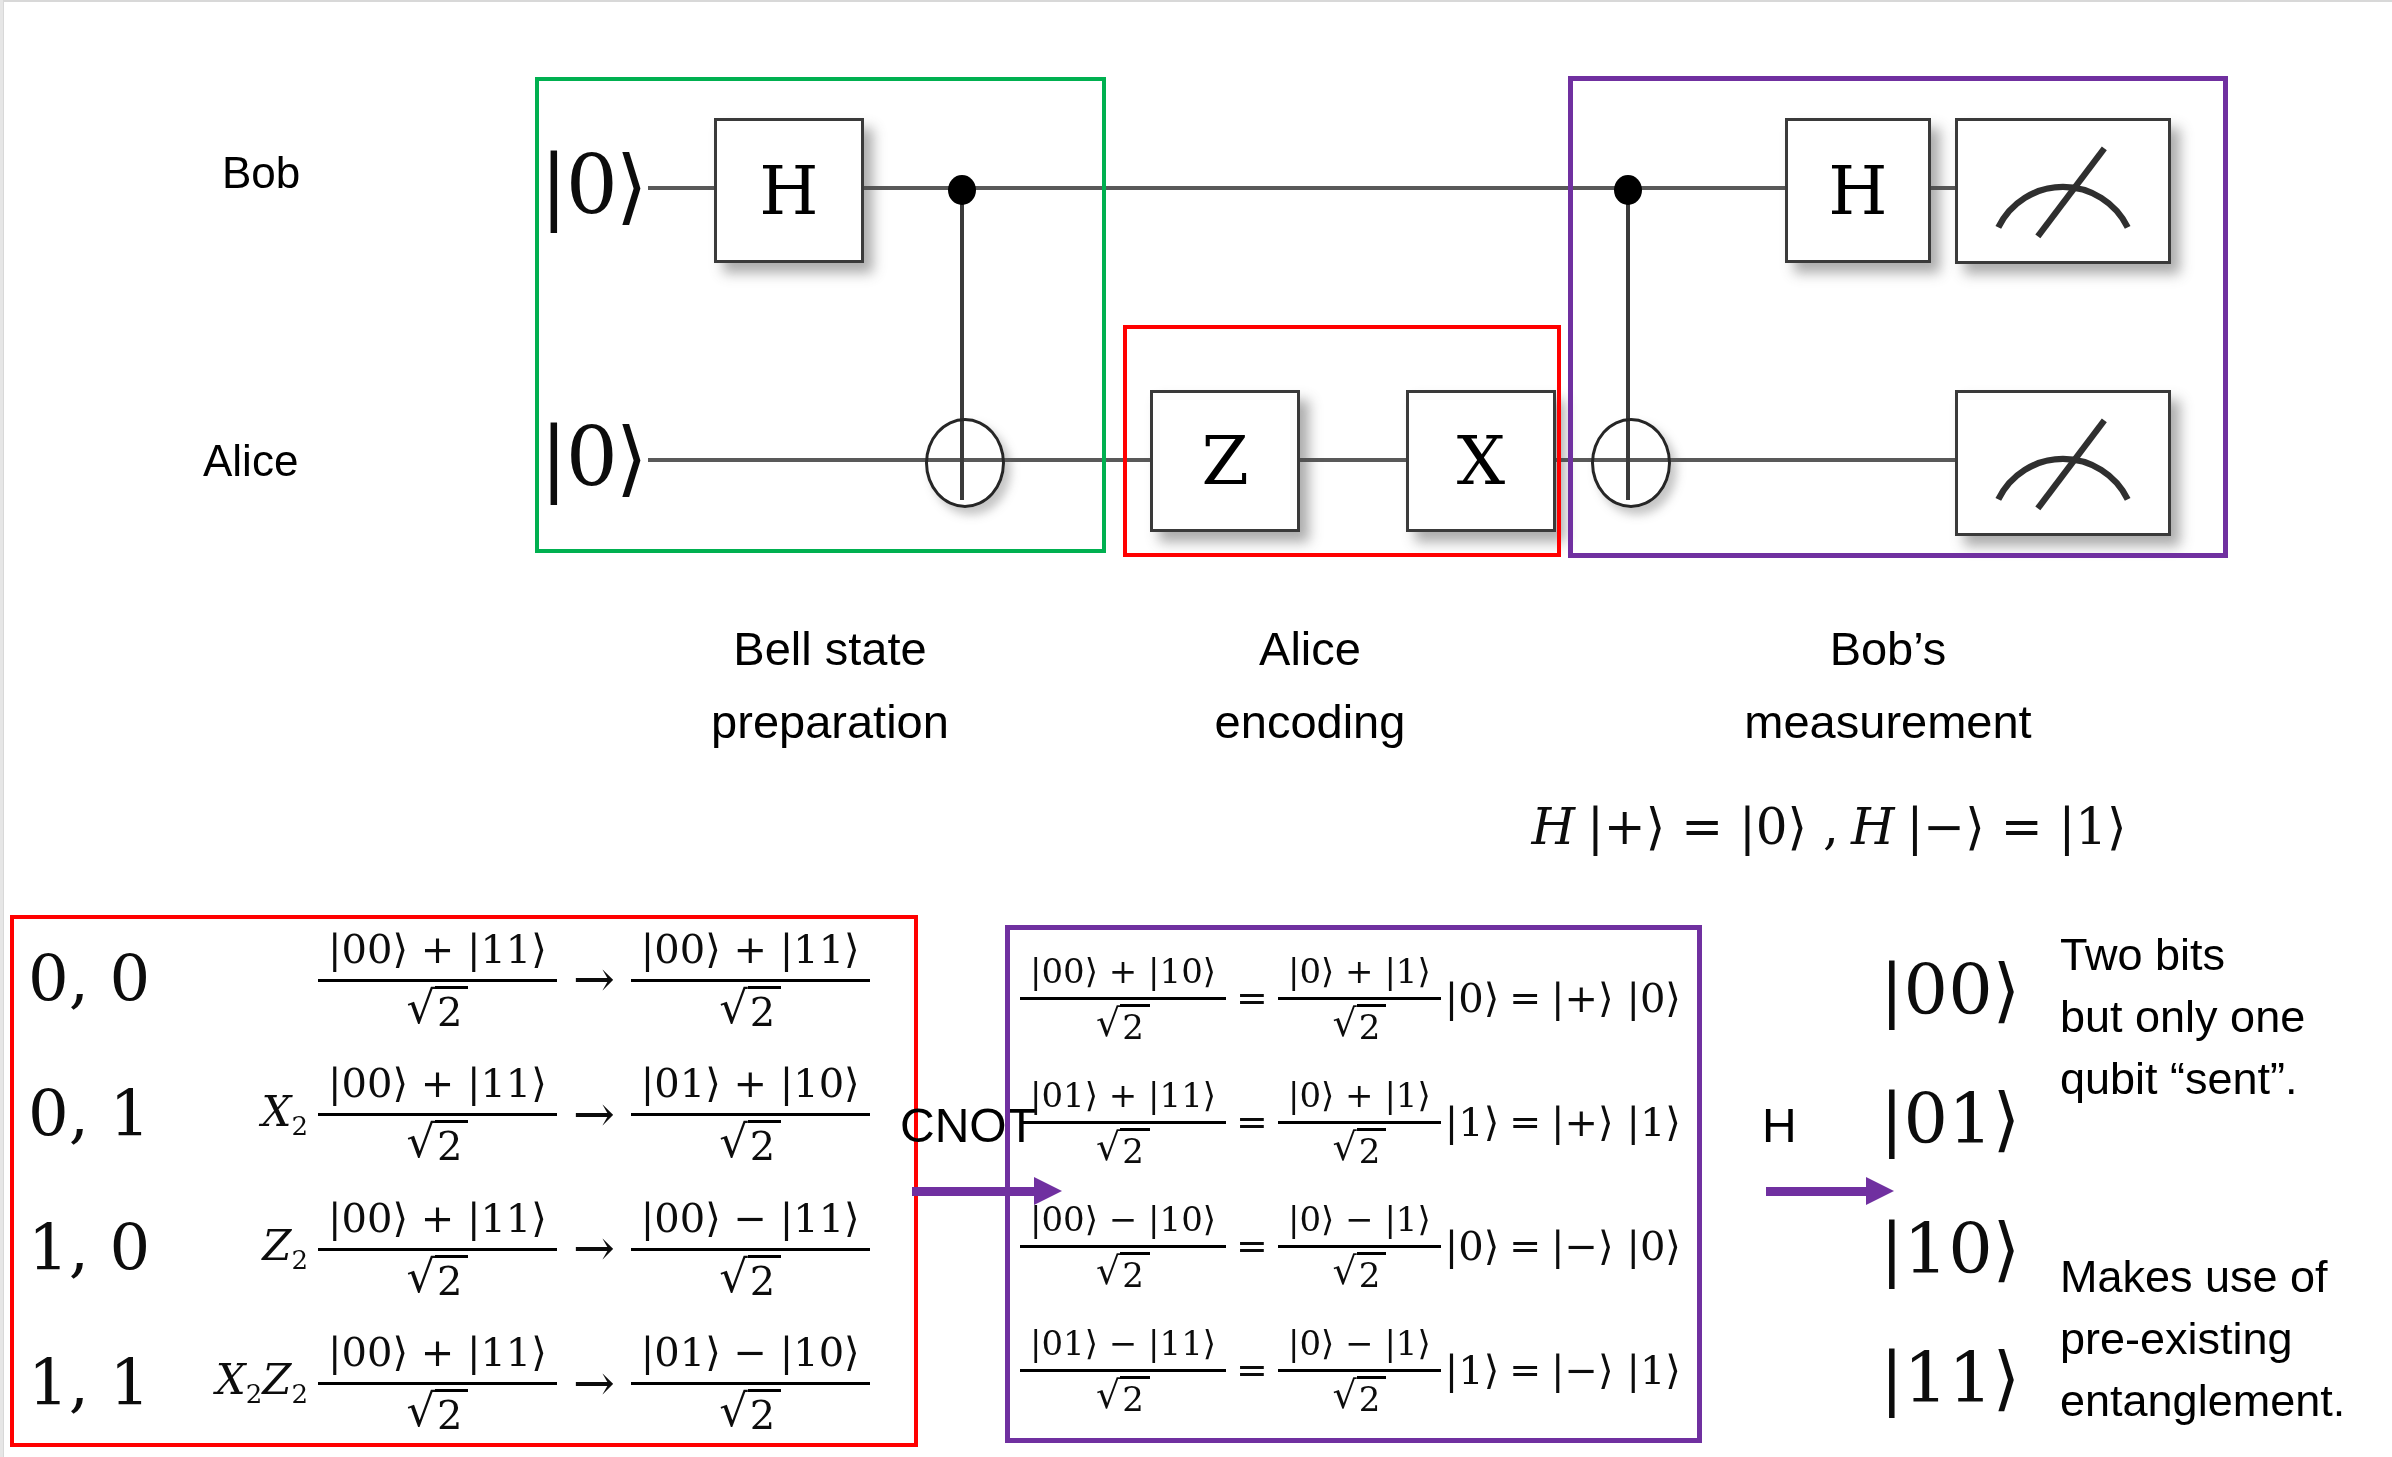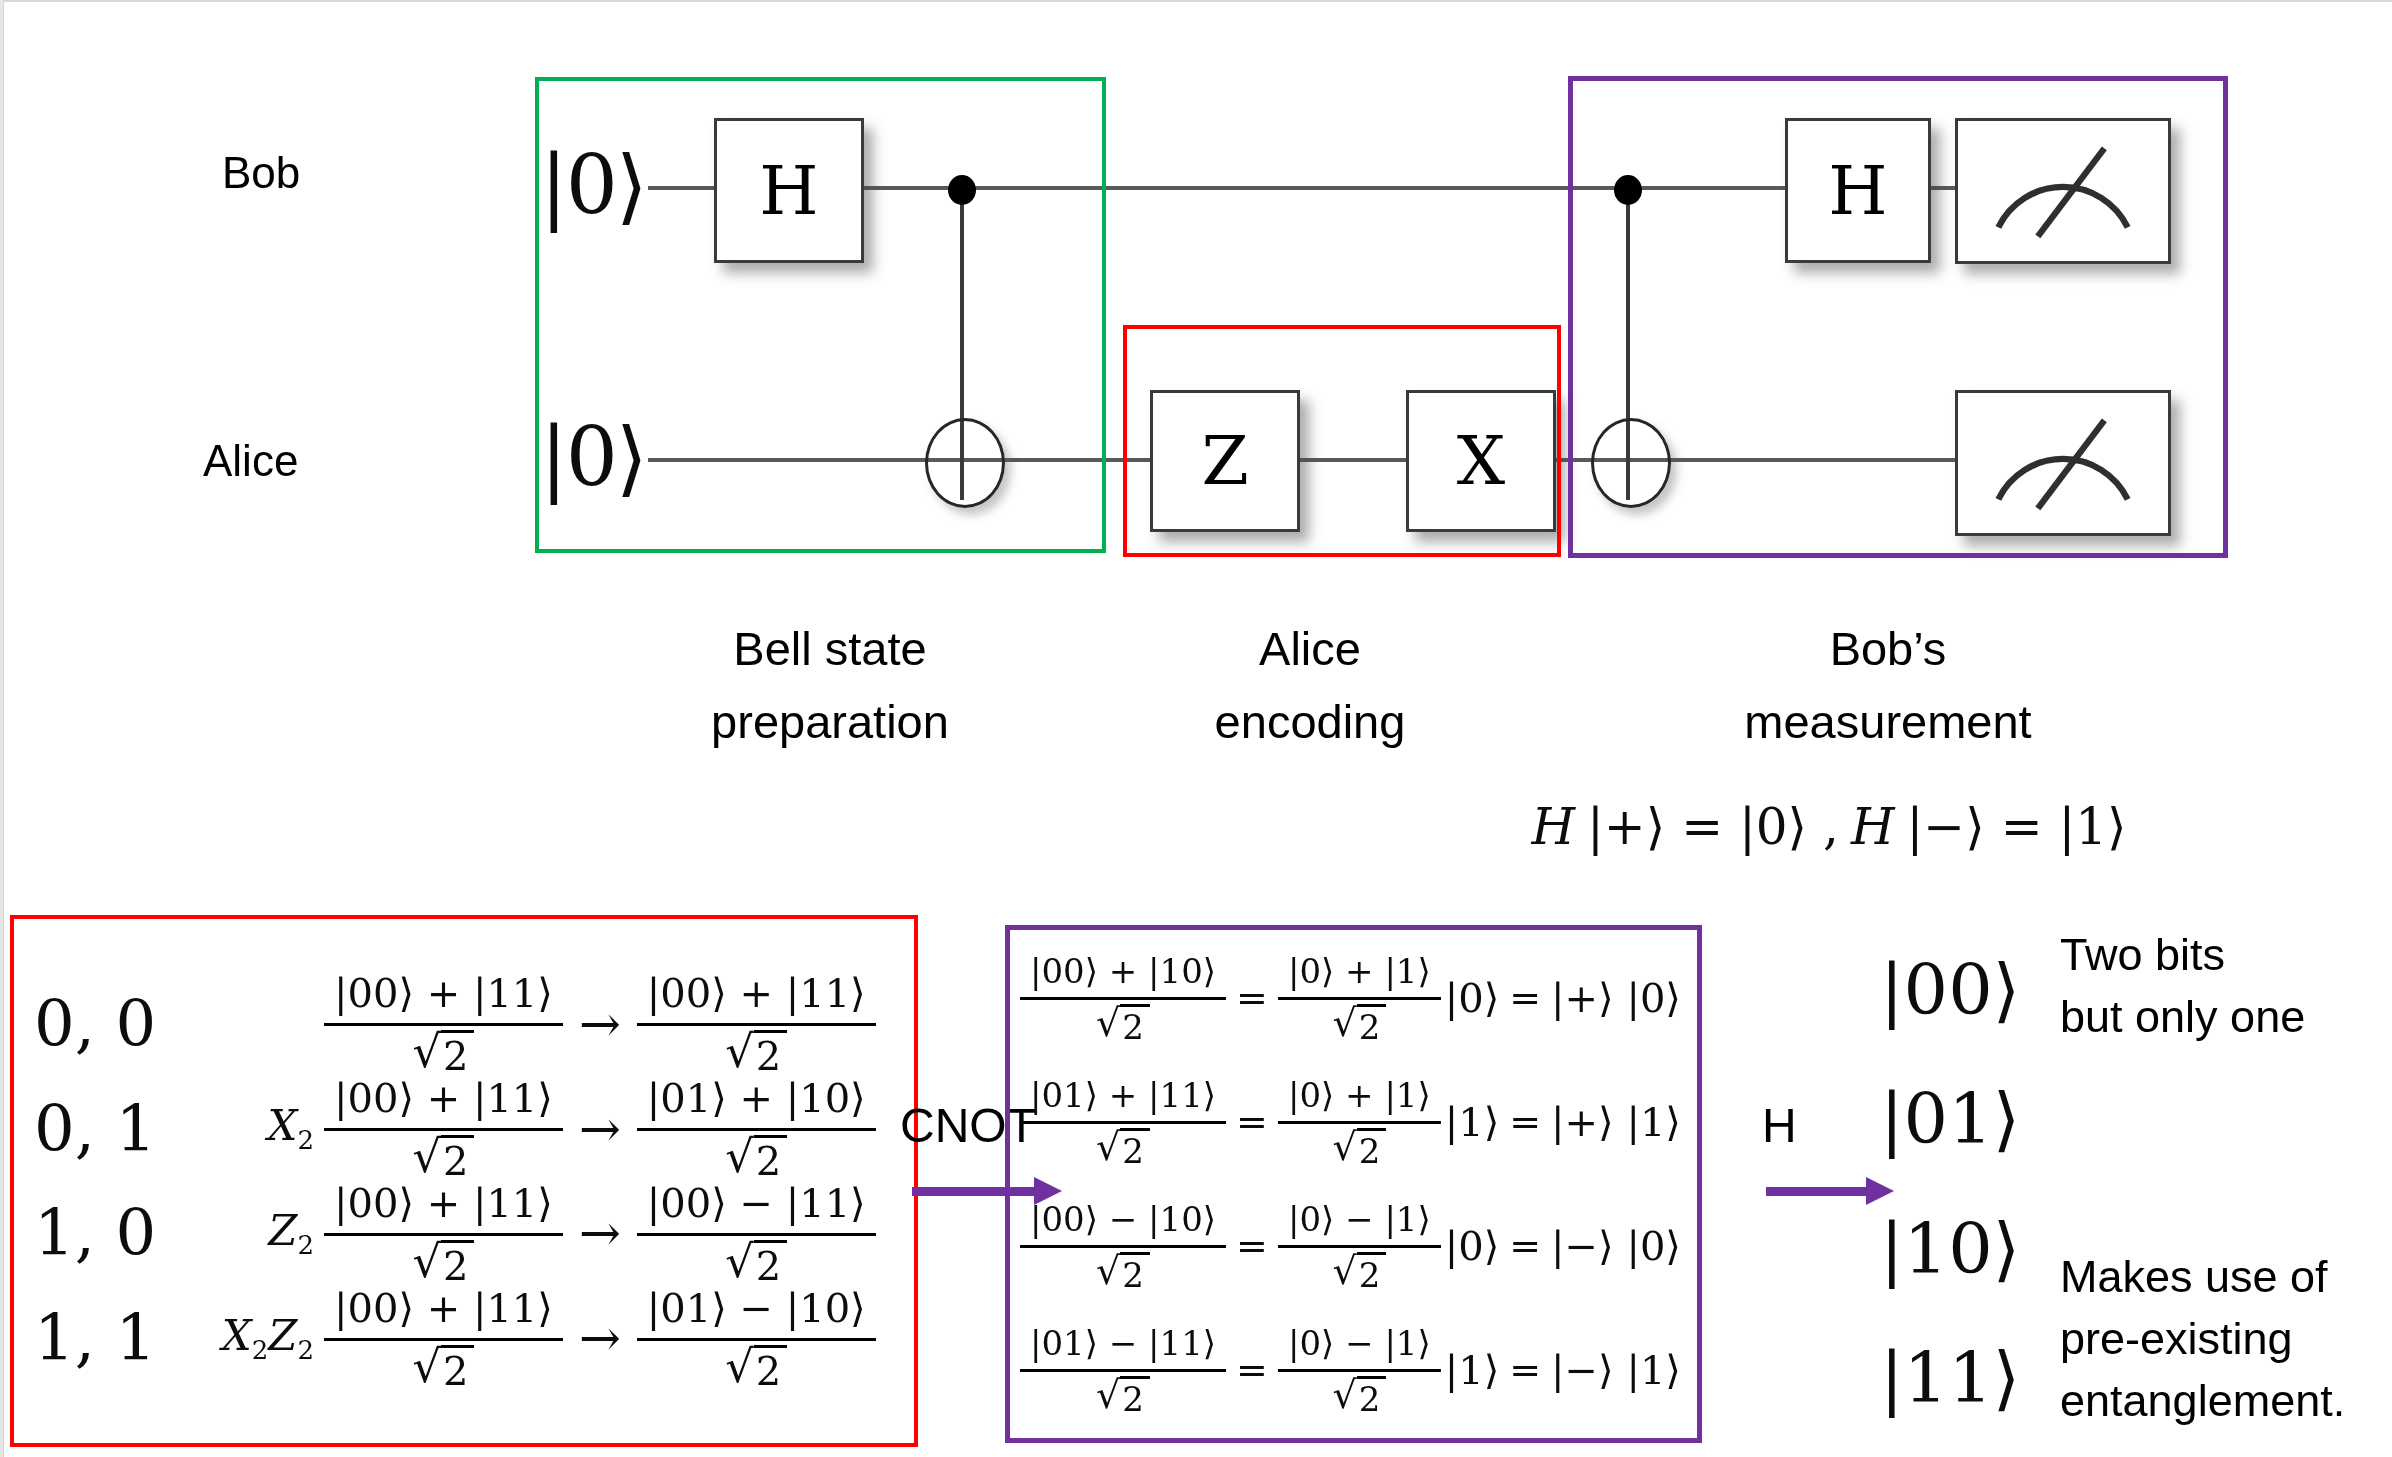--- a/index.html
+++ b/index.html
@@ -42,22 +42,22 @@
 
   
   .frac{display:inline-flex;flex-direction:column;align-items:center;line-height:1.12;vertical-align:middle}
   .frac .num{border-bottom:3px solid #000;padding:0 10px 7px;white-space:nowrap}
   .frac .den{display:inline-flex;align-items:flex-start;padding-top:4px}
   .frac .rad{font-size:1.12em;line-height:1}
   .frac .radn{border-top:3px solid #000;padding:3px 6px 0 2px;line-height:1}
 
   
   #bell-table{position:absolute;left:10px;top:915px;width:908px;height:532px;border:4px solid #FF0000;
-              box-sizing:border-box;display:flex;flex-direction:column;justify-content:center;
-              padding:8px 20px}
+              box-sizing:border-box;display:flex;flex-direction:column;justify-content:space-between;
+              padding:8px 14px}
   .bt-row{display:flex;align-items:center}
   .bt-row .bits{width:140px;font-size:64px;white-space:nowrap}
   .bt-row .prefix{width:140px;font-size:42px;font-style:italic;text-align:right;padding-right:10px;white-space:nowrap}
   .bt-row .prefix sub{font-style:normal;font-size:0.62em}
   .bt-row .frac{font-size:40px}
   .bt-row .maps{font-size:50px;margin:0 16px}
 
   
   #cnot-box{position:absolute;left:1005px;top:925px;width:697px;height:518px;border:5px solid #7030A0;
             box-sizing:border-box;display:flex;flex-direction:column;justify-content:space-around;
@@ -341,18 +341,19 @@
 <div id="result-kets" class="math">
   <div>|00⟩</div>
   <div>|01⟩</div>
   <div>|10⟩</div>
   <div>|11⟩</div>
 </div>
 
 <div id="note1" class="note">
   <div>Two bits</div>
   <div>but only one</div>
+  <div>qubit “sent”.</div>
 </div>
 <div id="note2" class="note">
   <div>Makes use of</div>
   <div>pre-existing</div>
   <div>entanglement.</div>
 </div>
 
 </body></html>

